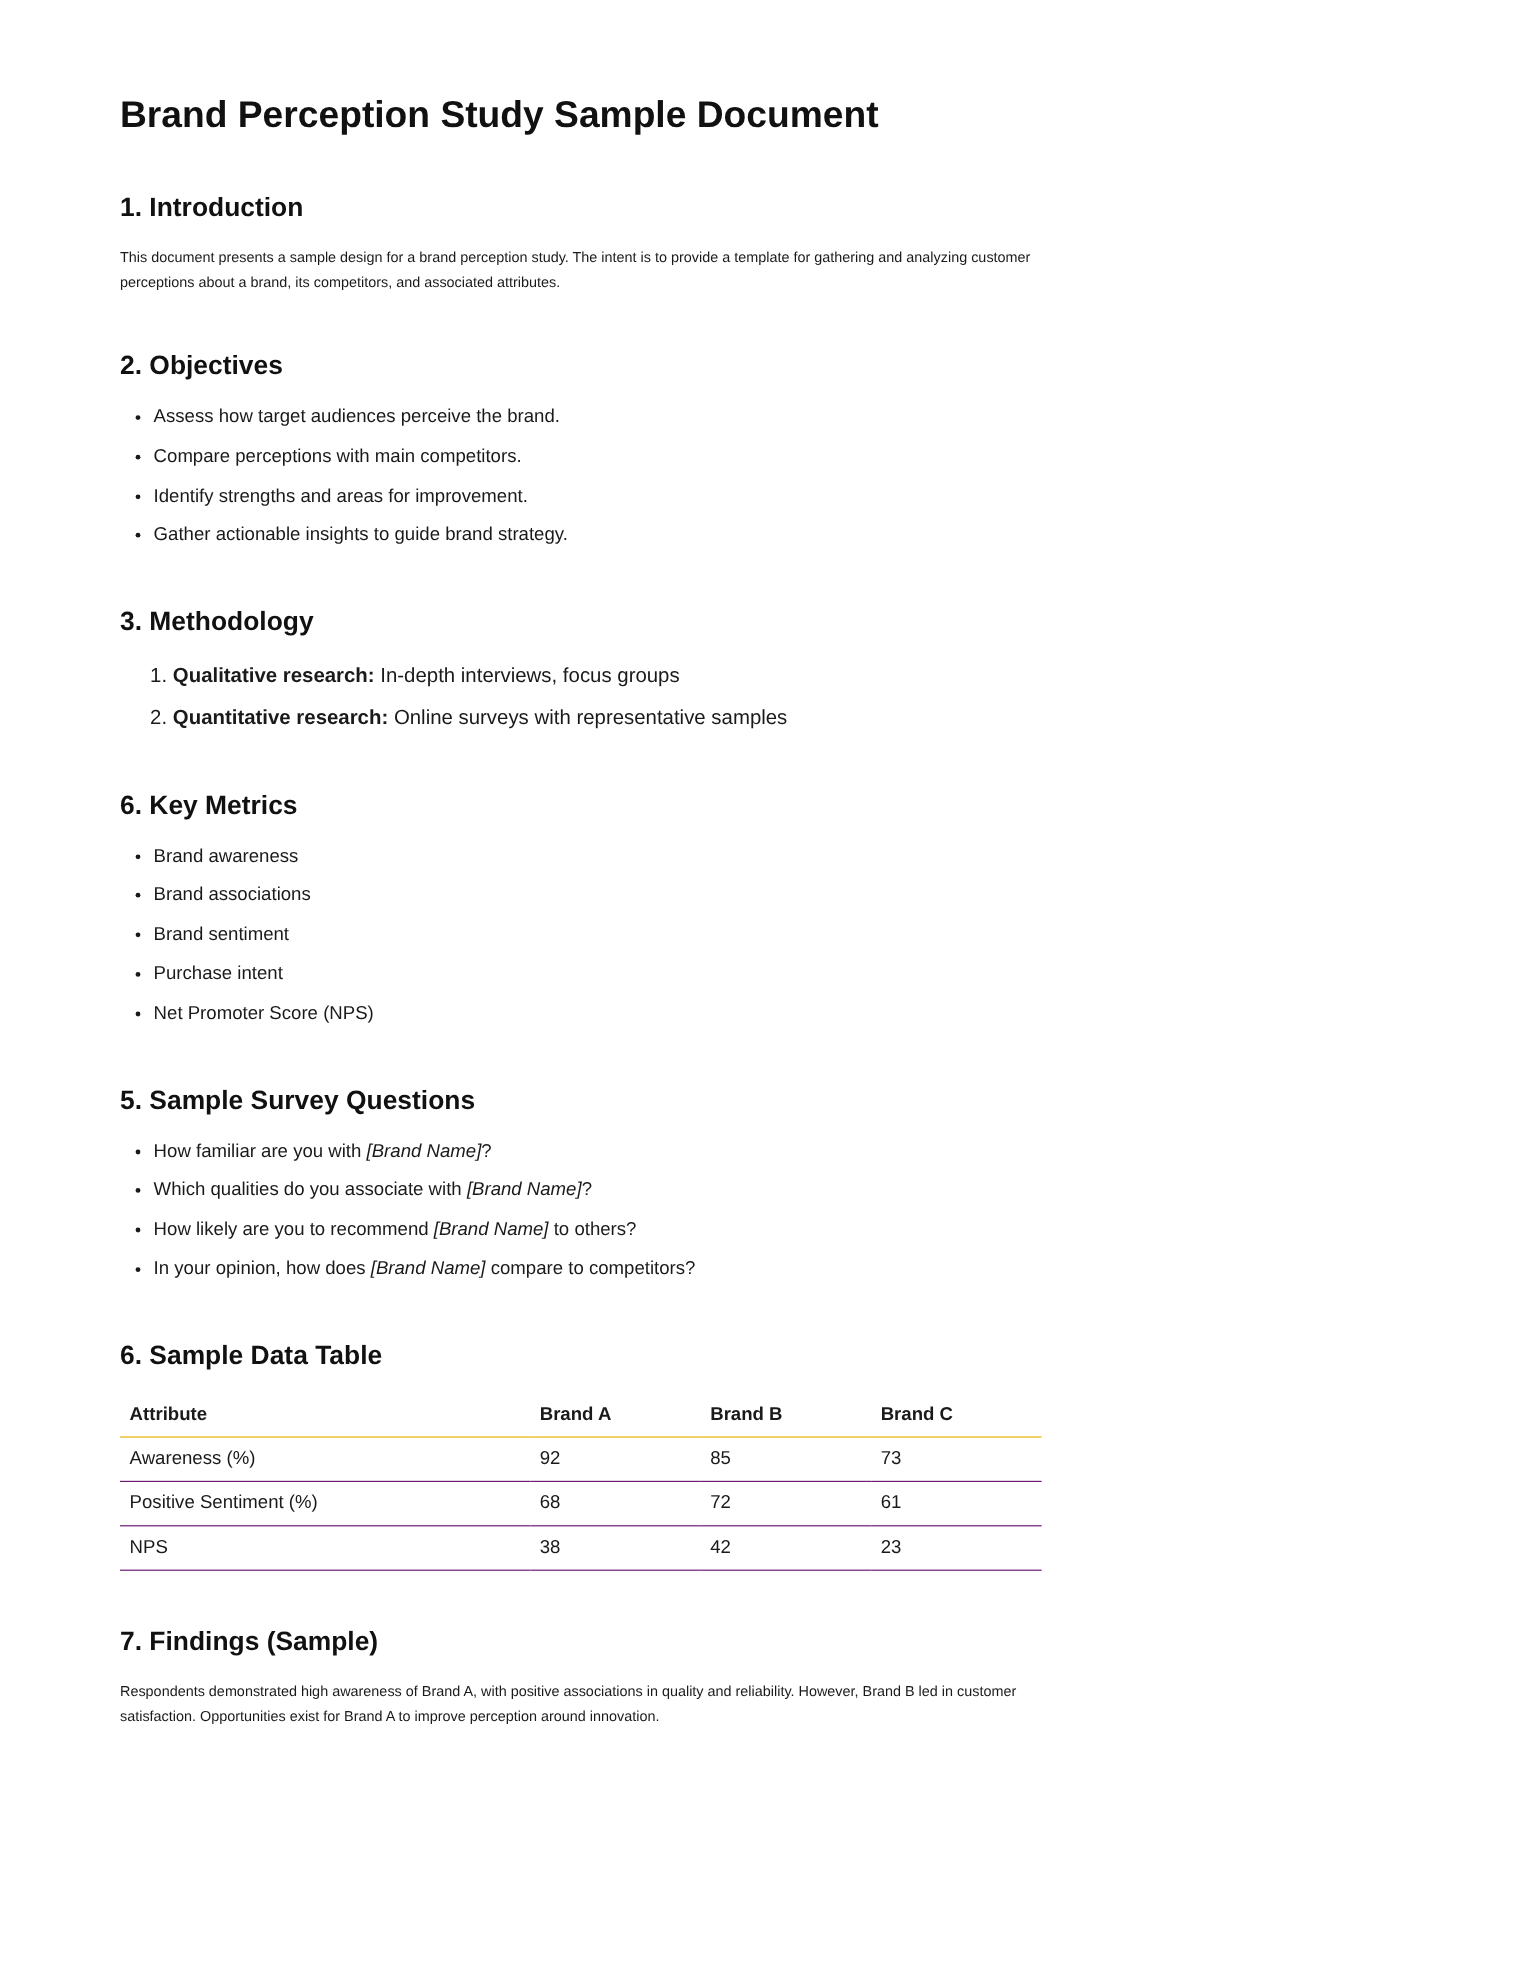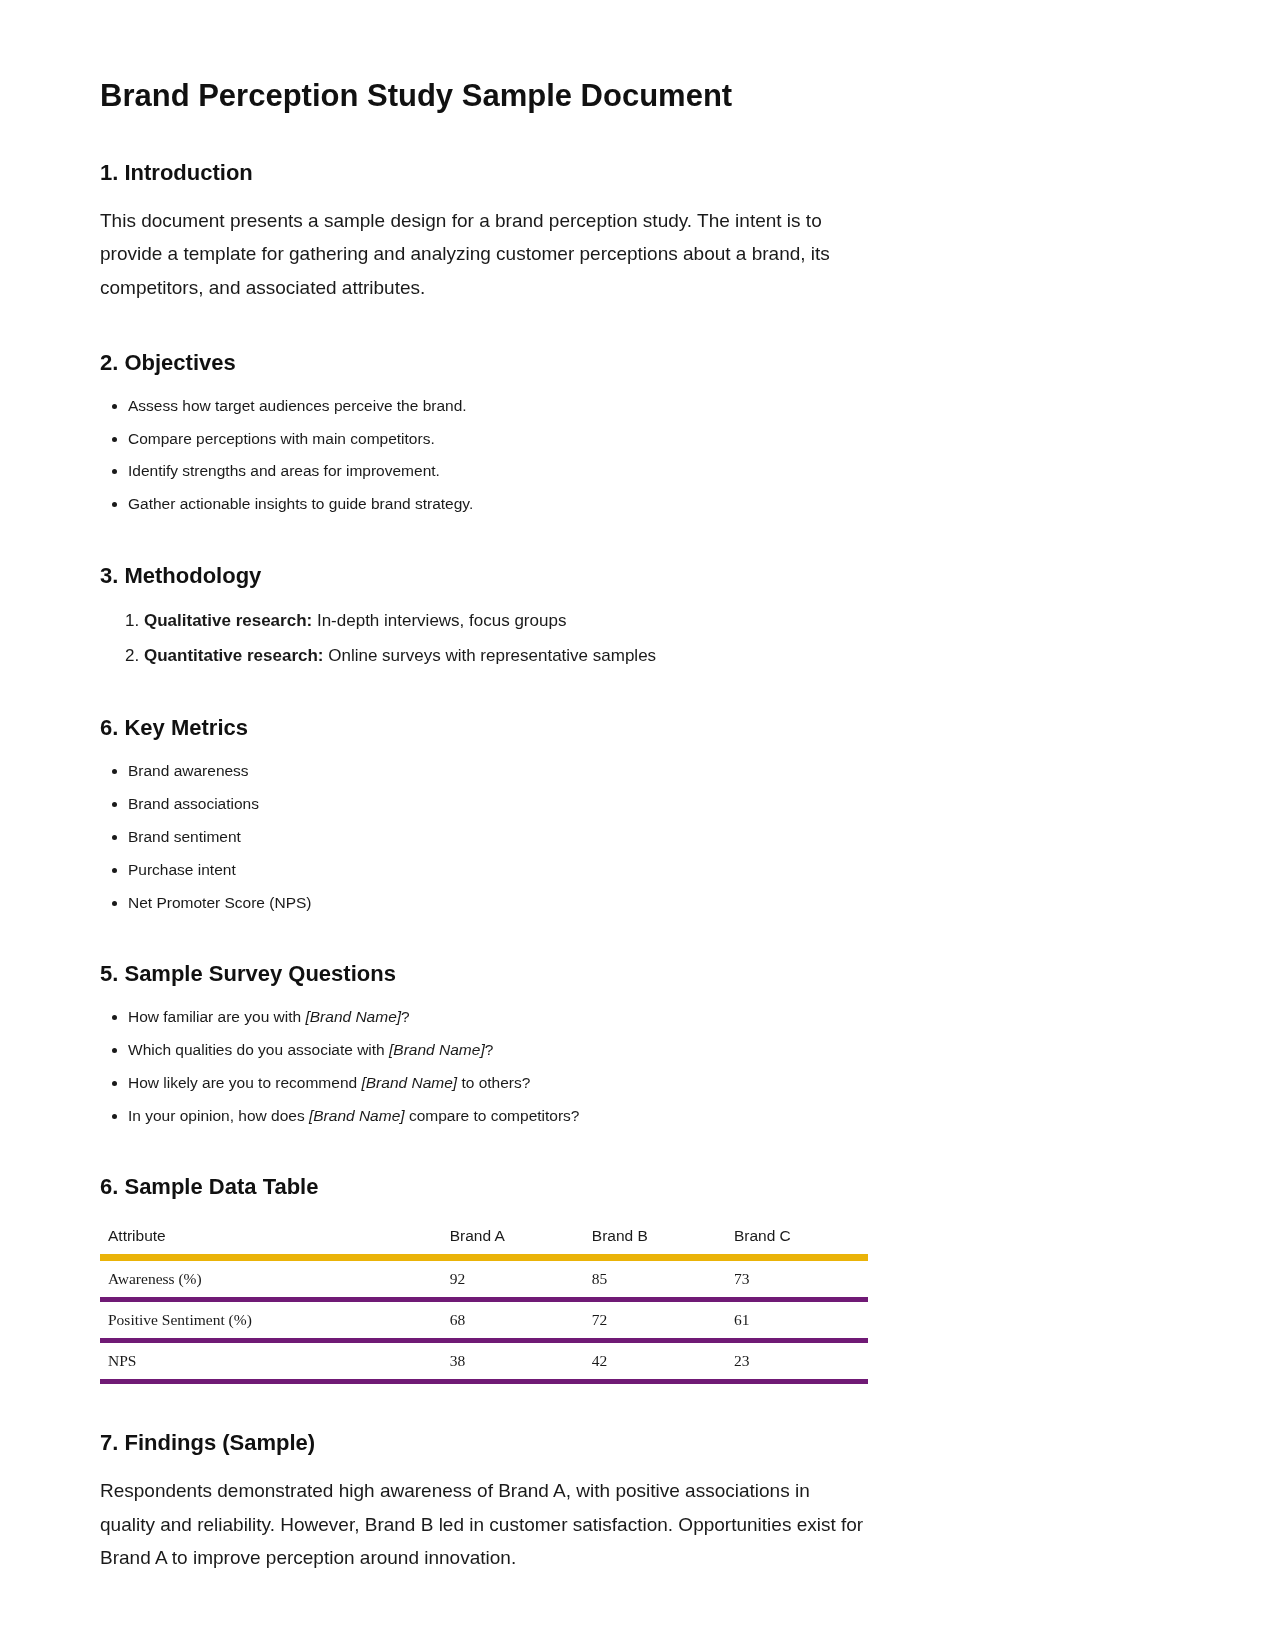--- a/index.html
+++ b/index.html
@@ -23,21 +23,21 @@
     margin: 0 0 28px 0;
     letter-spacing: 0;
   }
   h2.section-heading {
     font-size: 22px;
     font-weight: 700;
     color: #111111;
     margin: 46px 0 18px 0;
   }
   p.body-text {
-    font-size: 19px;
+    font-size: 12px;
     line-height: 1.75;
     margin: 0 0 10px 0;
     color: #1a1a1a;
   }
   ul.bullet-list {
     margin: 0 0 10px 0;
     padding-left: 28px;
   }
   ul.bullet-list li {
     font-size: 15.5px;
@@ -63,26 +63,25 @@
     margin: 6px 0 14px 0;
   }
   table.data-table th,
   table.data-table td {
     text-align: left;
     font-size: 15.5px;
     padding: 9px 8px;
     color: #1a1a1a;
   }
   table.data-table th {
-    font-weight: 400;
-    border-bottom: 7px solid #eab308;
+    font-weight: 700;
+    border-bottom: 1px solid #eab308;
   }
   table.data-table td {
-    border-bottom: 5px solid #701a75;
-    font-family: Liberation Serif, serif;
+    border-bottom: 1px solid #701a75;
   }
   table.data-table .col-attr { width: 44.5%; }
   table.data-table .col-brand { width: 18.5%; }
 </style>
 </head>
 <body>
 
 <div class="page">
 
   <h1 class="doc-title">Brand Perception Study Sample Document</h1>

